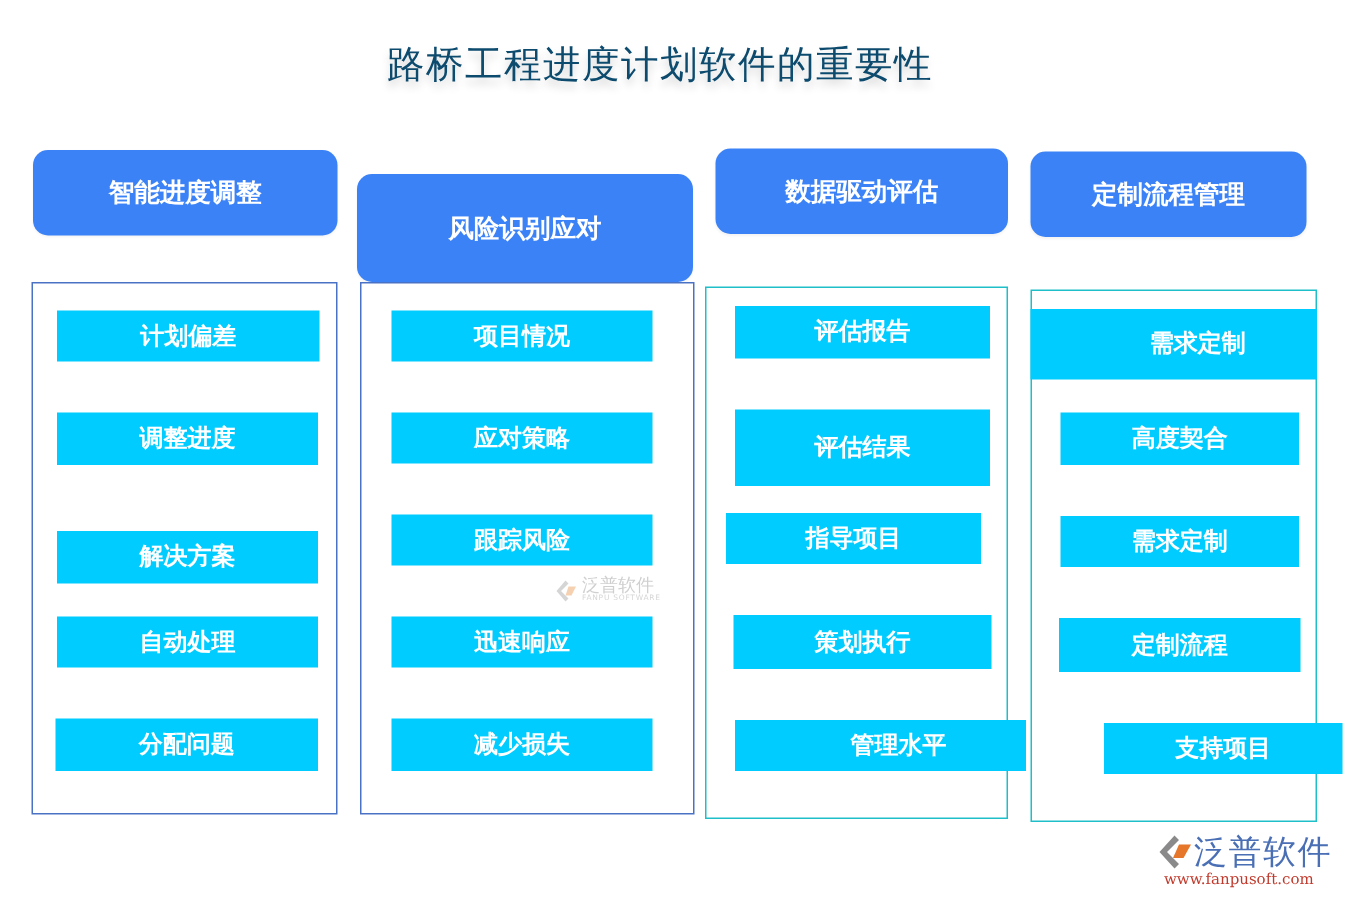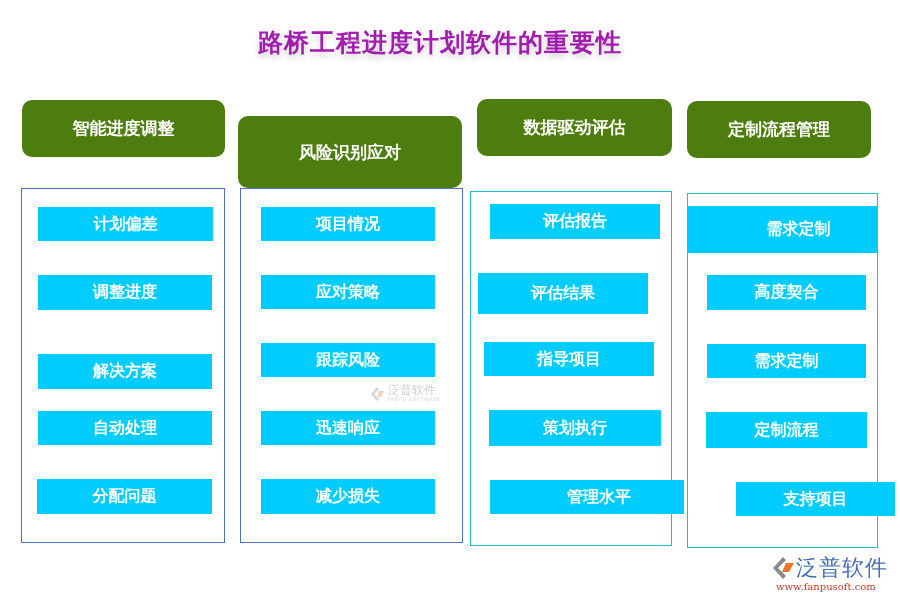--- a/index.html
+++ b/index.html
@@ -1,20 +1,20 @@
 <!DOCTYPE html>
 <html><head>
 <meta charset="utf-8">
 <style>
   html, body { margin:0; padding:0; }
   body { width:900px; height:600px; background:#ffffff; position:relative; overflow:hidden;
          font-family: "DejaVu Sans", "Liberation Sans", sans-serif; }
-  .title { position:absolute; left:0; width:880px; top:26px; text-align:center; font-size:25px; font-weight:bold;
-           color:#a21caf; letter-spacing:1px; text-shadow: 0 4px 6px rgba(0,0,0,0.18); }
-  .head { position:absolute; background:#4d7c0f; border-radius:10px; color:#fff; font-weight:bold; font-size:17px;
+  .title { position:absolute; left:0; width:880px; top:26px; text-align:center; font-size:25px; font-weight:normal;
+           color:#0c4a6e; letter-spacing:1px; text-shadow: 0 4px 6px rgba(0,0,0,0.18); }
+  .head { position:absolute; background:#3b82f6; border-radius:10px; color:#fff; font-weight:bold; font-size:17px;
           display:flex; align-items:center; justify-content:center; box-shadow:0 1px 2px rgba(0,0,0,0.05); }
   .panel { position:absolute; background:#fff; box-sizing:border-box; }
   .panel.blue { border:1px solid #4a72c4; }
   .panel.teal { border:1px solid #1ebfc8; }
   .item { position:absolute; background:#00ccff; color:#fff; font-weight:bold; font-size:16px;
           display:flex; align-items:center; justify-content:center; }
   .wm { position:absolute; left:368px; top:385px; display:flex; align-items:center; opacity:0.35; }
   .wm .txt { font-size:12px; color:#777; line-height:11px; }
   .wm .sub { font-size:5px; color:#888; letter-spacing:0.5px; }
   .logo { position:absolute; left:770px; top:553px; }
@@ -41,21 +41,21 @@
 
 <div class="panel blue" style="left:240px;top:188px;width:223px;height:355px;"></div>
 <div class="item" style="left:261px;top:207px;width:174px;height:34px;">项目情况</div>
 <div class="item" style="left:261px;top:275px;width:174px;height:34px;">应对策略</div>
 <div class="item" style="left:261px;top:343px;width:174px;height:34px;">跟踪风险</div>
 <div class="item" style="left:261px;top:411px;width:174px;height:34px;">迅速响应</div>
 <div class="item" style="left:261px;top:479px;width:174px;height:35px;">减少损失</div>
 
 <div class="panel teal" style="left:470px;top:191px;width:202px;height:355px;"></div>
 <div class="item" style="left:490px;top:204px;width:170px;height:35px;">评估报告</div>
-<div class="item" style="left:478px;top:273px;width:170px;height:41px;">评估结果</div>
+<div class="item" style="left:490px;top:273px;width:170px;height:51px;">评估结果</div>
 <div class="item" style="left:484px;top:342px;width:170px;height:34px;">指导项目</div>
 <div class="item" style="left:489px;top:410px;width:172px;height:36px;">策划执行</div>
 <div class="item" style="left:490px;top:480px;width:170px;height:34px;padding-left:24px;">管理水平</div>
 
 <div class="panel teal" style="left:687px;top:193px;width:191px;height:355px;"></div>
 <div class="item" style="left:687px;top:206px;width:159px;height:47px;padding-left:32px;">需求定制</div>
 <div class="item" style="left:707px;top:275px;width:159px;height:35px;">高度契合</div>
 <div class="item" style="left:707px;top:344px;width:159px;height:34px;">需求定制</div>
 <div class="item" style="left:706px;top:412px;width:161px;height:36px;">定制流程</div>
 <div class="item" style="left:736px;top:482px;width:159px;height:34px;">支持项目</div>

